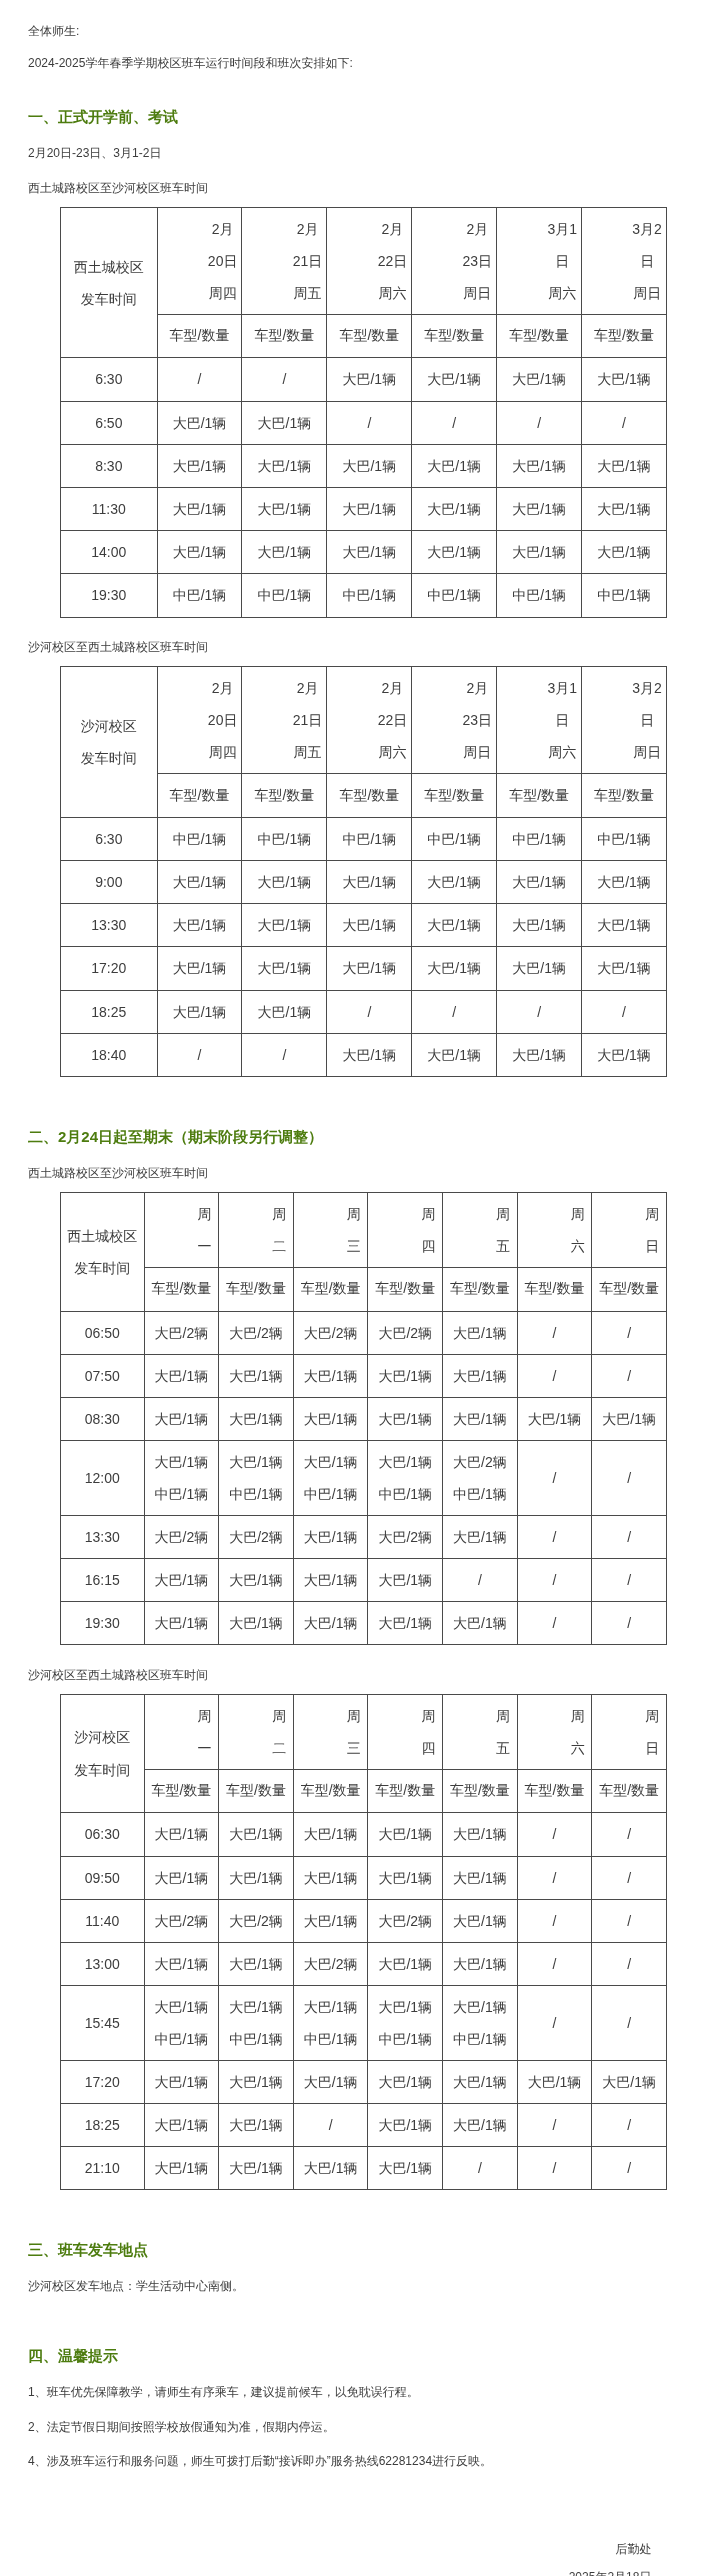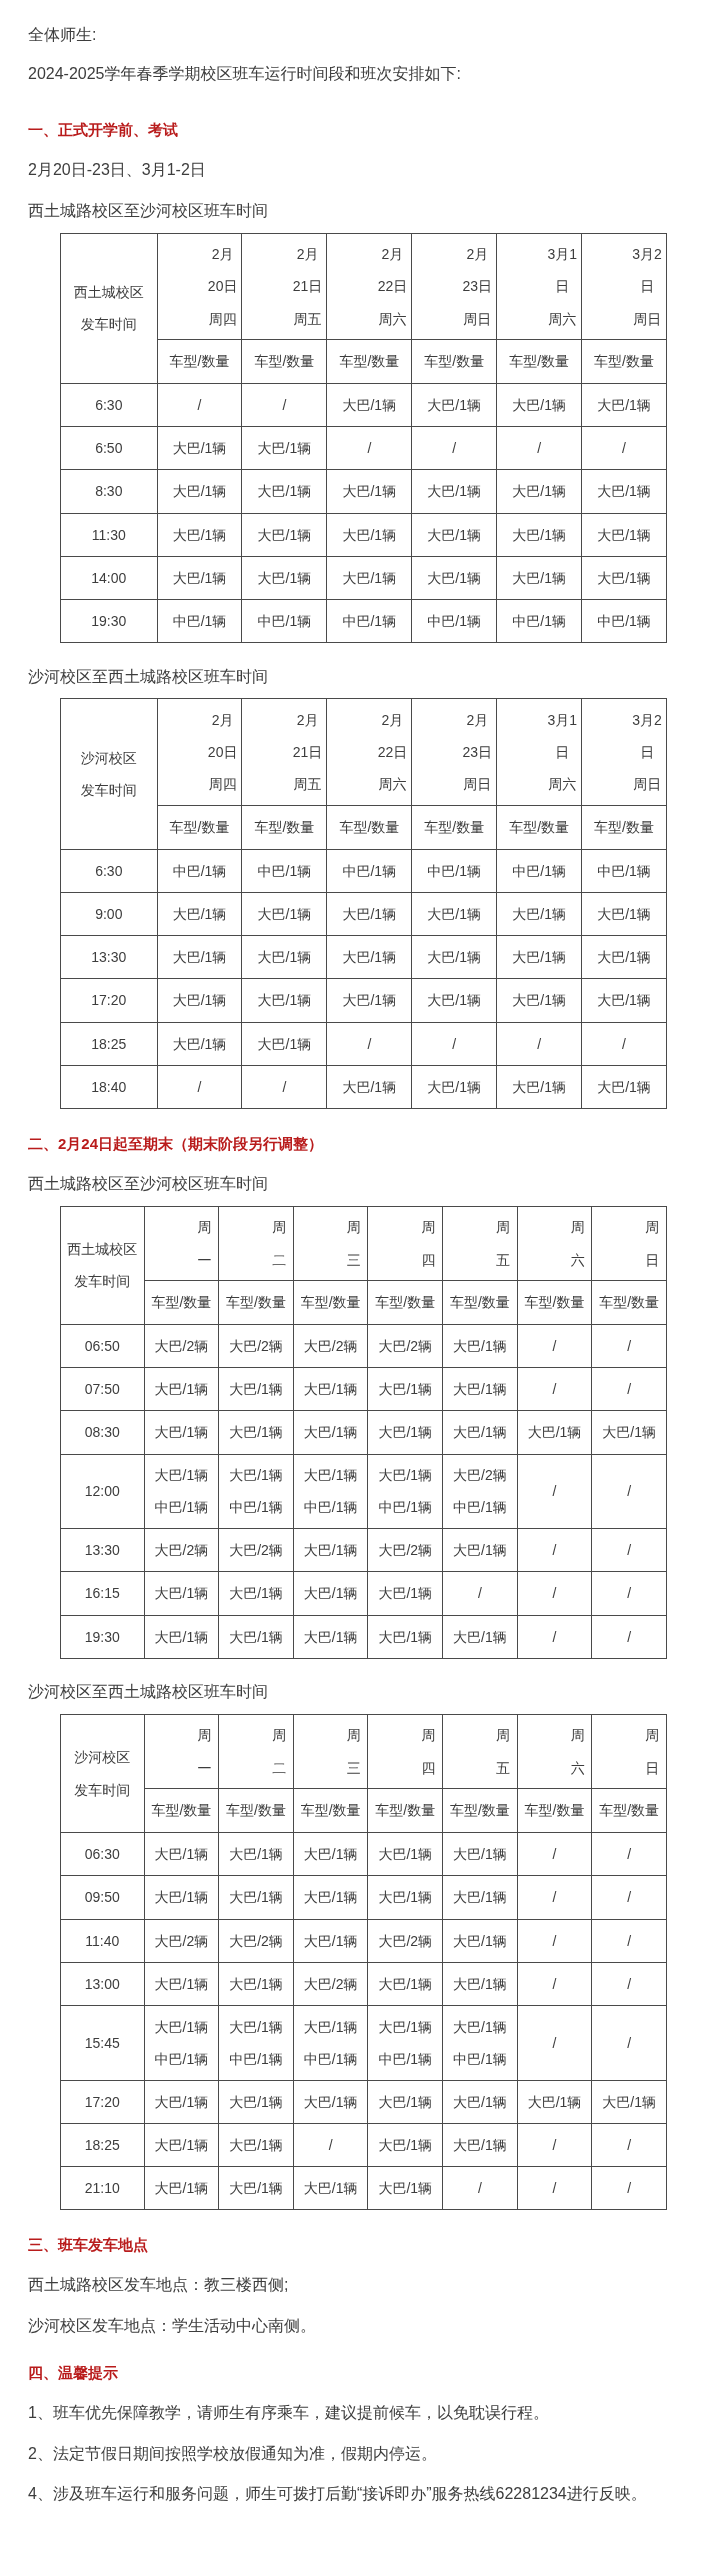--- a/index.html
+++ b/index.html
@@ -3,31 +3,31 @@
 <meta charset="utf-8">
 <style>
   html, body { margin: 0; padding: 0; background: #ffffff; }
   body {
     width: 705px;
     font-family: "Liberation Sans", "DejaVu Sans", sans-serif;
     color: #3d3d3d;
   }
   .doc { padding: 22px 37px 37px 28px; }
 
-  p { margin: 0; font-size: 16px; line-height: 1.6; }
+  p { margin: 0; font-size: 12px; line-height: 1.6; }
   .salutation { margin-bottom: 13px; }
   .intro { margin-bottom: 32px; }
 
   .section-heading {
     font-size: 15px;
     font-weight: bold;
-    color: #b91c1c;
+    color: #4d7c0f;
     margin: 0 0 15px;
   }
-  .sec-gap { margin-top: 23px; }
+  .sec-gap { margin-top: 48px; }
   .subline { margin-bottom: 15px; }
   .table-title { margin: 15px 0 9.2px; }
 
   table {
     border-collapse: collapse;
     table-layout: fixed;
     width: 607px;
     margin: 3.7px 0 20.3px 32px;
   }
   td {
@@ -444,21 +444,20 @@
           <td>大巴/1辆</td>
           <td>大巴/1辆</td>
           <td>/</td>
           <td>/</td>
           <td>/</td>
         </tr>
       </tbody>
     </table>
 
   <p class="section-heading sec-gap">三、班车发车地点</p>
-  <p class="subline">西土城路校区发车地点：教三楼西侧;</p>
   <p class="subline">沙河校区发车地点：学生活动中心南侧。</p>
 
   <p class="section-heading sec-gap">四、温馨提示</p>
   <p class="subline">1、班车优先保障教学，请师生有序乘车，建议提前候车，以免耽误行程。</p>
   <p class="subline">2、法定节假日期间按照学校放假通知为准，假期内停运。</p>
   <p class="subline">4、涉及班车运行和服务问题，师生可拨打后勤“接诉即办”服务热线62281234进行反映。</p>
 
   <div class="footer">
     <p>后勤处</p>
     <p>2025年2月18日</p>

